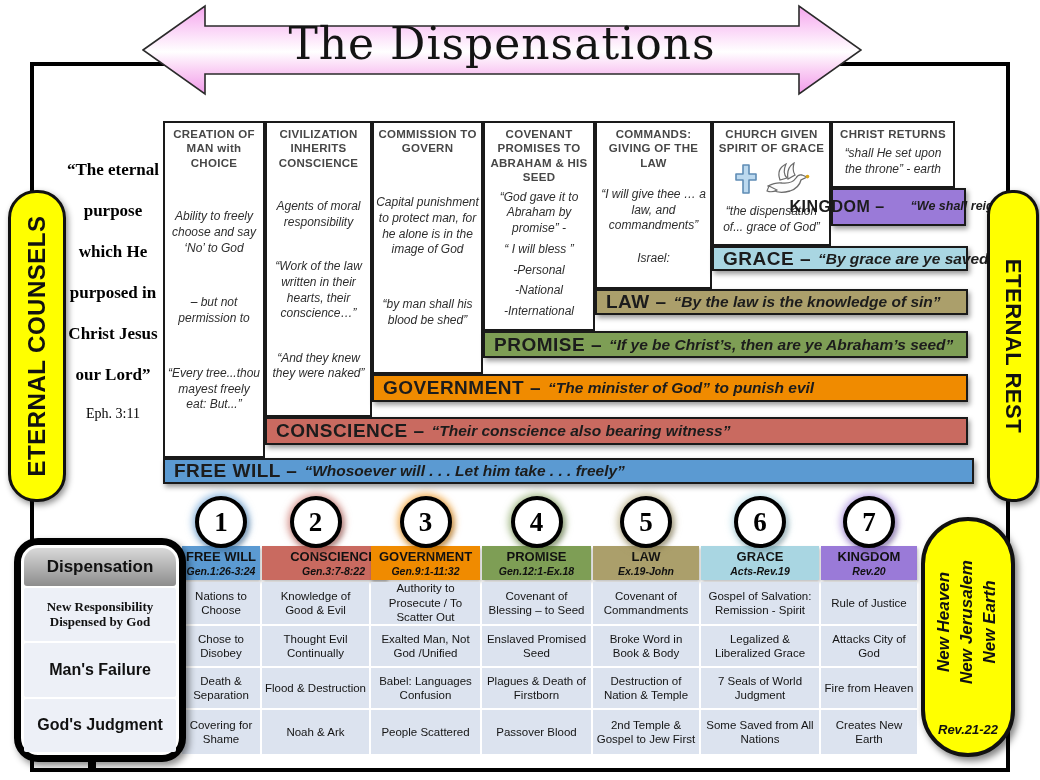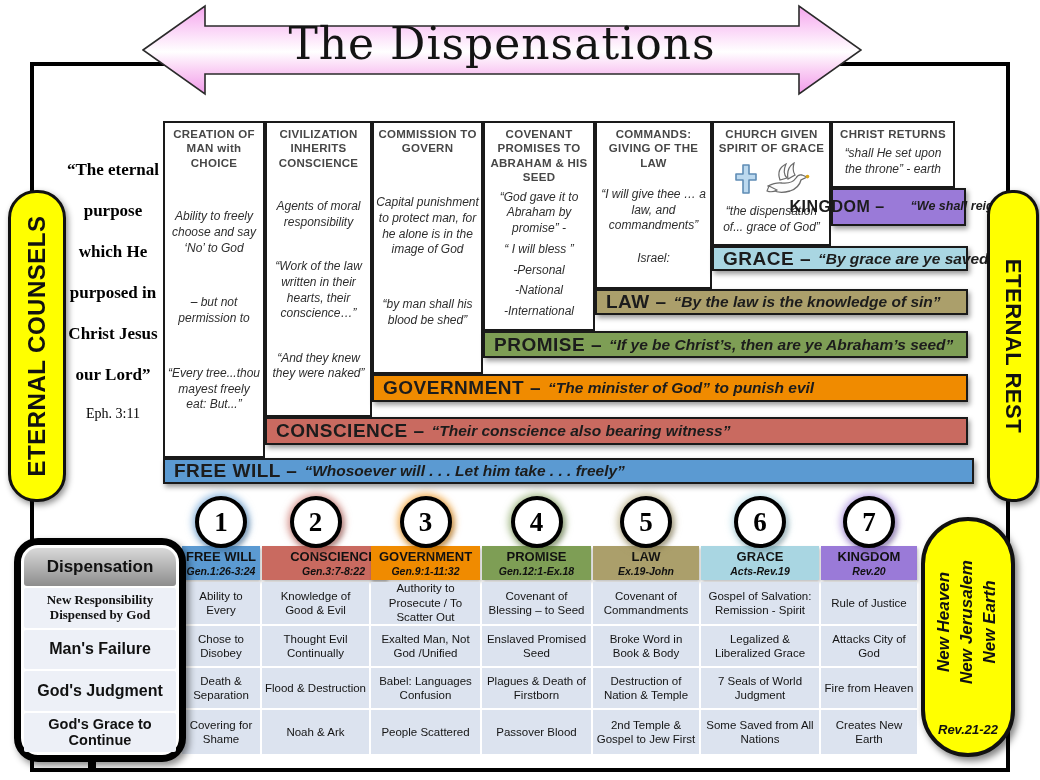--- a/index.html
+++ b/index.html
@@ -216,21 +216,21 @@
     <div class="circle abs" style="position: absolute; left: 510.5px; top: 496px; width: 44px; height: 44px; box-shadow: rgba(126, 158, 85, 0.6) 0px 0px 7px 3px, rgba(0, 0, 0, 0.35) 2px 3px 5px;">4</div>
     <div class="circle abs" style="position: absolute; left: 620px; top: 496px; width: 44px; height: 44px; box-shadow: rgba(171, 159, 107, 0.6) 0px 0px 7px 3px, rgba(0, 0, 0, 0.35) 2px 3px 5px;">5</div>
     <div class="circle abs" style="position: absolute; left: 734px; top: 496px; width: 44px; height: 44px; box-shadow: rgba(169, 214, 226, 0.6) 0px 0px 7px 3px, rgba(0, 0, 0, 0.35) 2px 3px 5px;">6</div>
     <div class="circle abs" style="position: absolute; left: 843px; top: 496px; width: 44px; height: 44px; box-shadow: rgba(154, 122, 216, 0.6) 0px 0px 7px 3px, rgba(0, 0, 0, 0.35) 2px 3px 5px;">7</div>
   </div>
 <div id="table-layer">
     <div class="th abs" style="position: absolute; left: 182px; top: 546px; width: 78px; height: 34px; background: rgb(91, 154, 210);">
       <div class="th-name">FREE WILL</div>
       <div class="th-ref">Gen.1:26-3:24</div>
     </div>
-    <div class="td abs" style="position: absolute; left: 182px; top: 582px; width: 78px; height: 42px;">Ability to Every</div>
+    <div class="td abs" style="position: absolute; left: 182px; top: 582px; width: 78px; height: 42px;">Nations to Choose</div>
     <div class="td abs" style="position: absolute; left: 182px; top: 626px; width: 78px; height: 40px;">Chose to Disobey</div>
     <div class="td abs" style="position: absolute; left: 182px; top: 668px; width: 78px; height: 40px;">Death &amp; Separation</div>
     <div class="td abs" style="position: absolute; left: 182px; top: 710px; width: 78px; height: 44px;">Covering for Shame</div>
     <div class="th abs" style="position: absolute; left: 262px; top: 546px; width: 107px; height: 34px; background: rgb(201, 106, 96); padding-left: 18px;">
       <div class="th-name">CONSCIENCE</div>
       <div class="th-ref">Gen.3:7-8:22</div>
     </div>
     <div class="td abs" style="position: absolute; left: 262px; top: 582px; width: 107px; height: 42px;">Knowledge of Good &amp; Evil</div>
     <div class="td abs" style="position: absolute; left: 262px; top: 626px; width: 107px; height: 40px;">Thought Evil Continually</div>
     <div class="td abs" style="position: absolute; left: 262px; top: 668px; width: 107px; height: 40px;">Flood &amp; Destruction</div>
@@ -275,21 +275,20 @@
     <div class="td abs" style="position: absolute; left: 821px; top: 626px; width: 96px; height: 40px;">Attacks City of God</div>
     <div class="td abs" style="position: absolute; left: 821px; top: 668px; width: 96px; height: 40px;">Fire from Heaven</div>
     <div class="td abs" style="position: absolute; left: 821px; top: 710px; width: 96px; height: 44px;">Creates New Earth</div>
   </div>
 
 <div class="abs" id="label-panel">
   <div id="label-head">Dispensation</div>
 <div class="label-row" style="font-size: 13px; font-family: Liberation Serif, serif;">New Responsibility Dispensed by God</div>
     <div class="label-row" style="font-size: 16px;">Man's Failure</div>
     <div class="label-row" style="font-size: 16px;">God's Judgment</div>
-    <div class="label-row" style="font-size: 14.5px;">God's Grace to Continue</div>
   </div>
 <div class="abs" id="panel-leg"></div>
 
 <div class="abs" id="corner-pill">
   <div id="corner-rot">
       <div class="corner-line">New Heaven</div>
       <div class="corner-line">New Jerusalem</div>
       <div class="corner-line">New Earth</div>
     </div>
   <div id="corner-ref">Rev.21-22</div>

